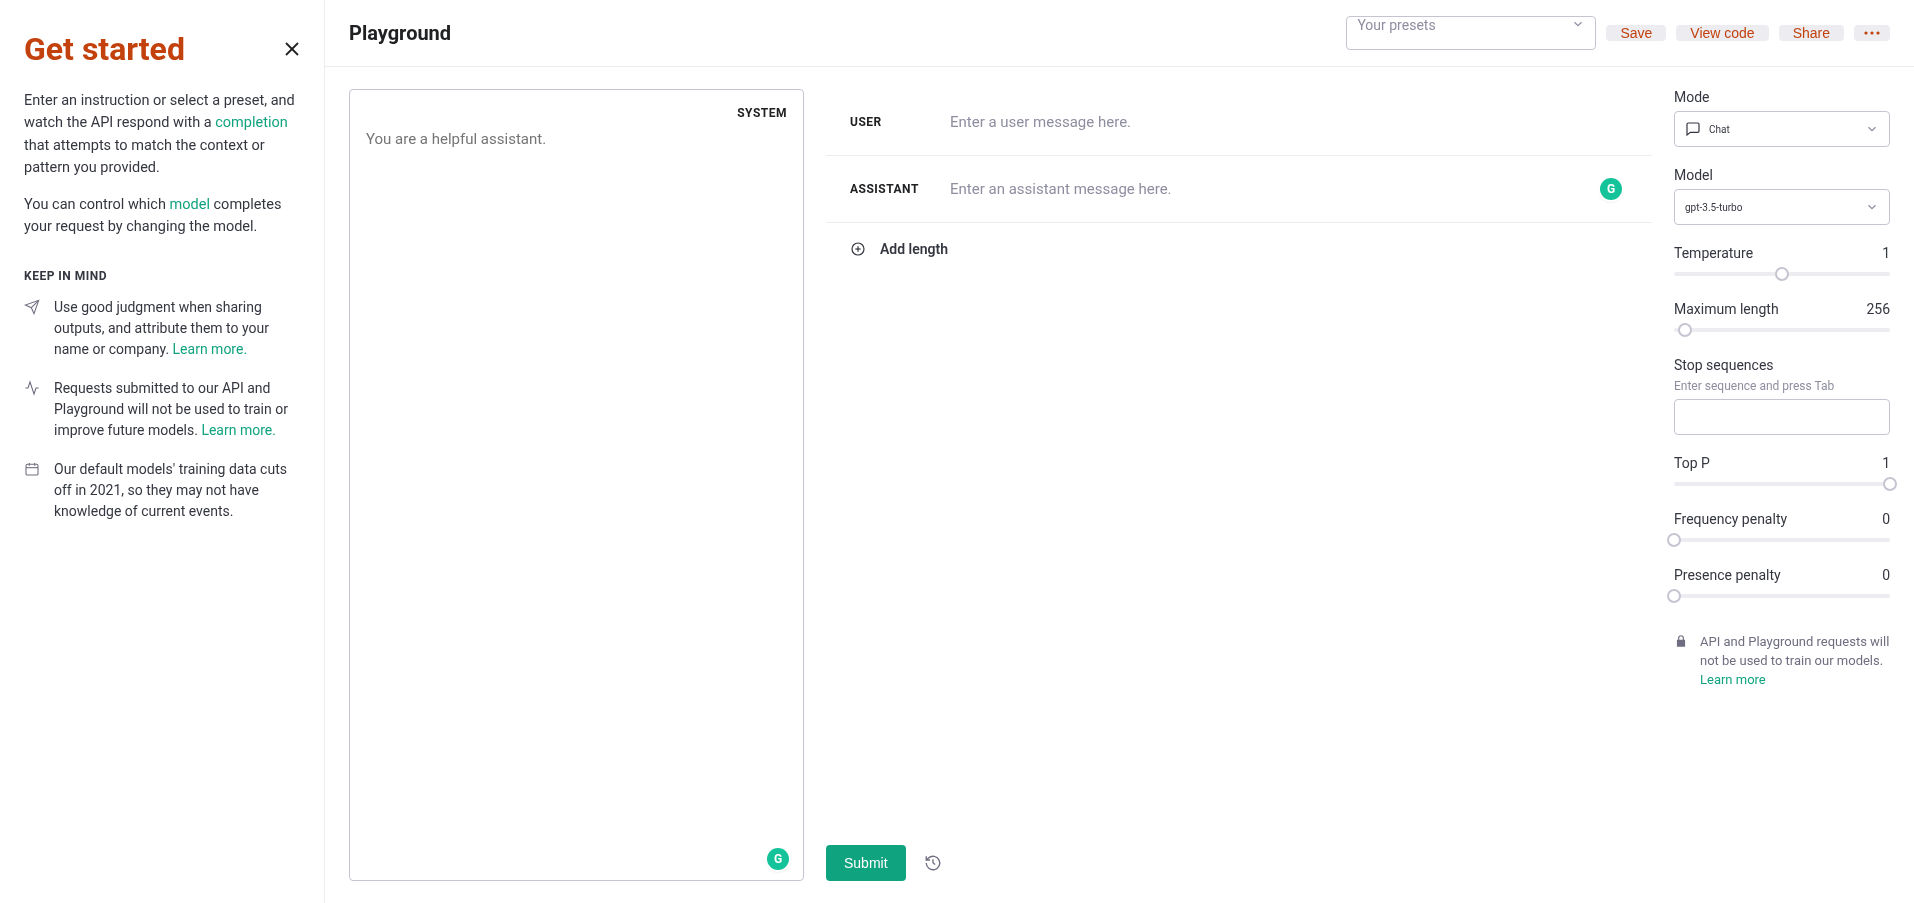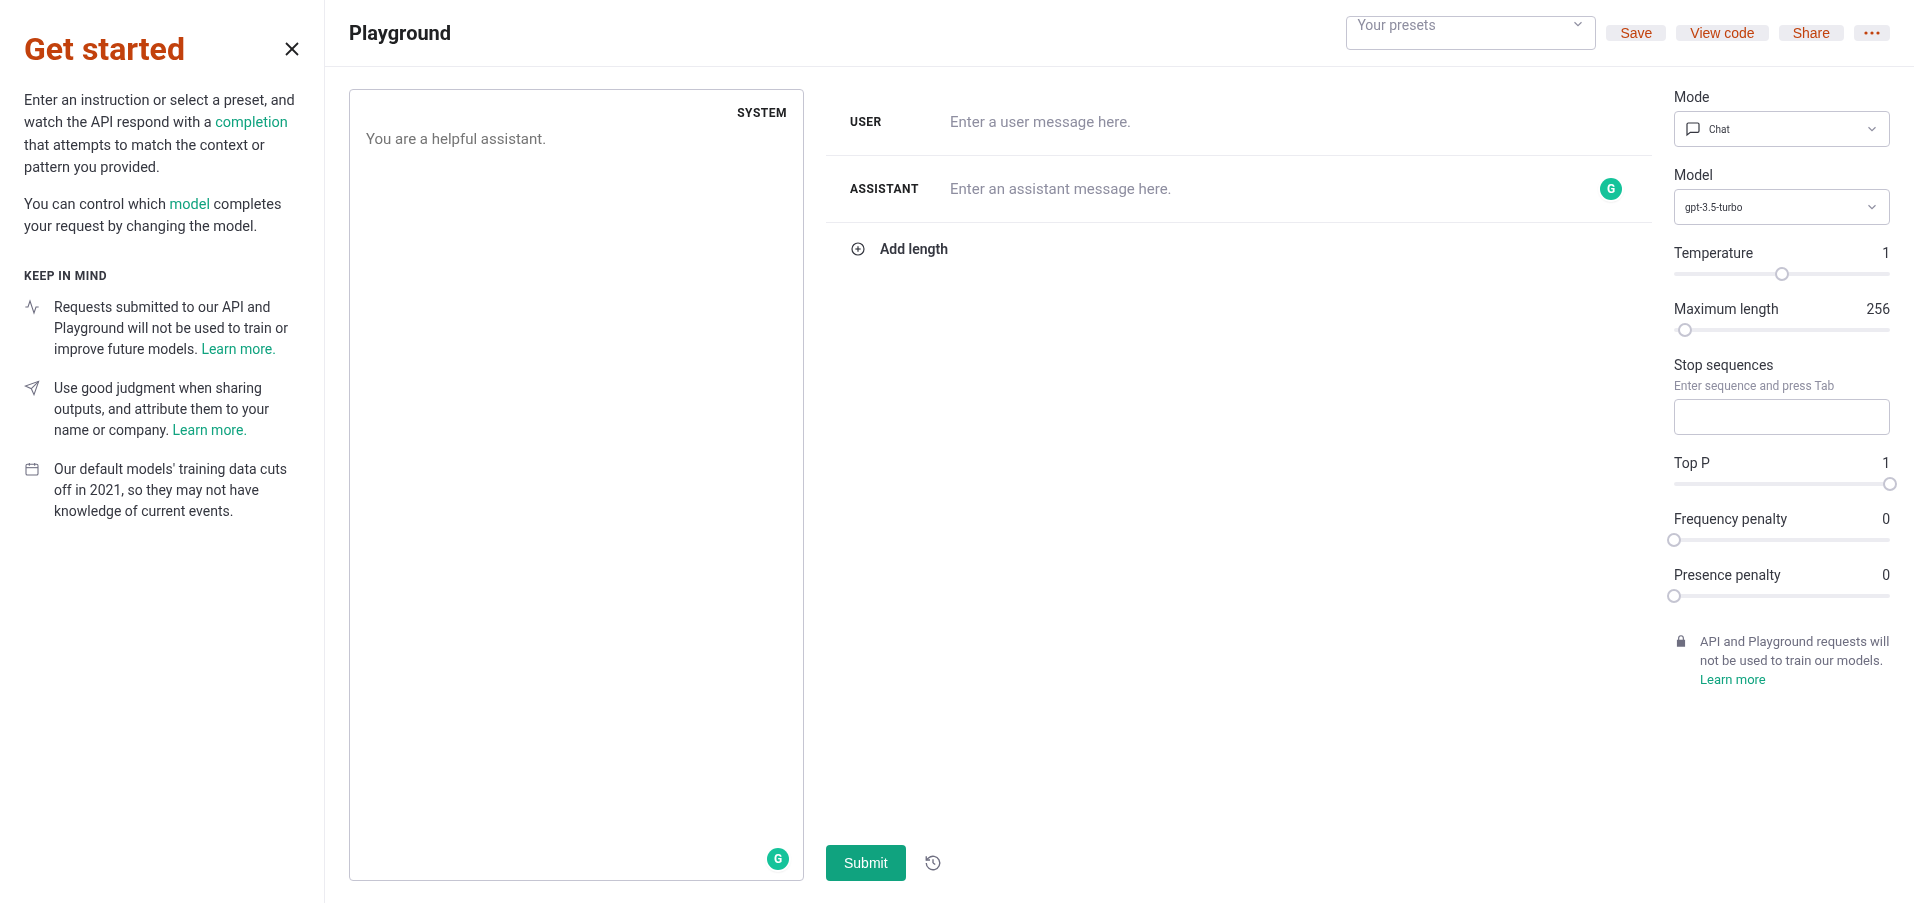--- a/index.html
+++ b/index.html
@@ -298,33 +298,33 @@
       <span>Enter an instruction or select a preset, and watch the API respond with a </span><a class="link">completion</a><span> that attempts to match the context or pattern you provided.</span>
     </p>
     <p>
       <span>You can control which </span><a class="link">model</a><span> completes your request by changing the model.</span>
     </p>
     <div class="keep-label">KEEP IN MIND</div>
     <ul class="tips">
       <li>
         <span class="icon">
           <svg width="16" height="16" viewBox="0 0 24 24" fill="none" stroke="currentColor" stroke-width="1.6">
-              <polyline points="22 12 18 12 15 21 9 3 6 12 2 12"></polyline>
-            </svg>
-        </span>
-        <span class="tip-text"><span>Requests submitted to our API and Playground will not be used to train or improve future models. </span><a class="link">Learn more.</a></span>
-      </li>
-      <li>
-        <span class="icon">
-          <svg width="16" height="16" viewBox="0 0 24 24" fill="none" stroke="currentColor" stroke-width="1.6">
               <path d="M22 2 11 13"></path>
               <path d="M22 2 15 22l-4-9-9-4 20-7z"></path>
             </svg>
         </span>
         <span class="tip-text"><span>Use good judgment when sharing outputs, and attribute them to your name or company. </span><a class="link">Learn more.</a></span>
+      </li>
+      <li>
+        <span class="icon">
+          <svg width="16" height="16" viewBox="0 0 24 24" fill="none" stroke="currentColor" stroke-width="1.6">
+              <polyline points="22 12 18 12 15 21 9 3 6 12 2 12"></polyline>
+            </svg>
+        </span>
+        <span class="tip-text"><span>Requests submitted to our API and Playground will not be used to train or improve future models. </span><a class="link">Learn more.</a></span>
       </li>
       <li>
         <span class="icon">
           <svg width="16" height="16" viewBox="0 0 24 24" fill="none" stroke="currentColor" stroke-width="1.6">
               <rect x="3" y="5" width="18" height="16" rx="2"></rect>
               <line x1="16" y1="3" x2="16" y2="7"></line>
               <line x1="8" y1="3" x2="8" y2="7"></line>
               <line x1="3" y1="10" x2="21" y2="10"></line>
             </svg>
         </span>

